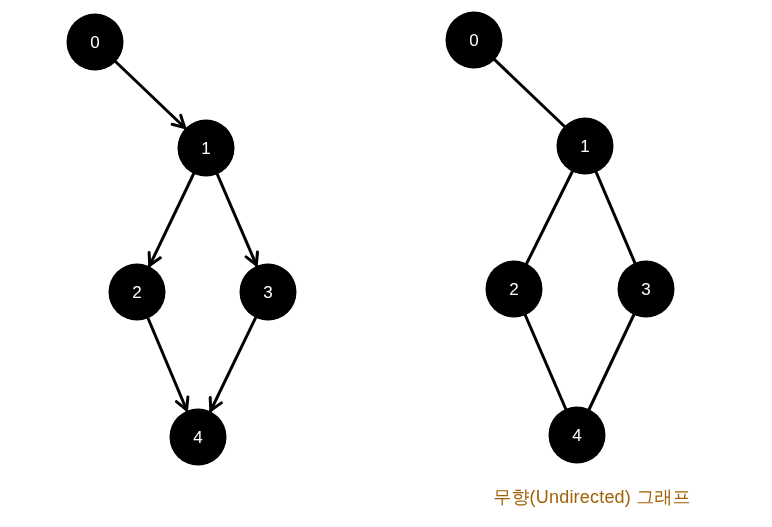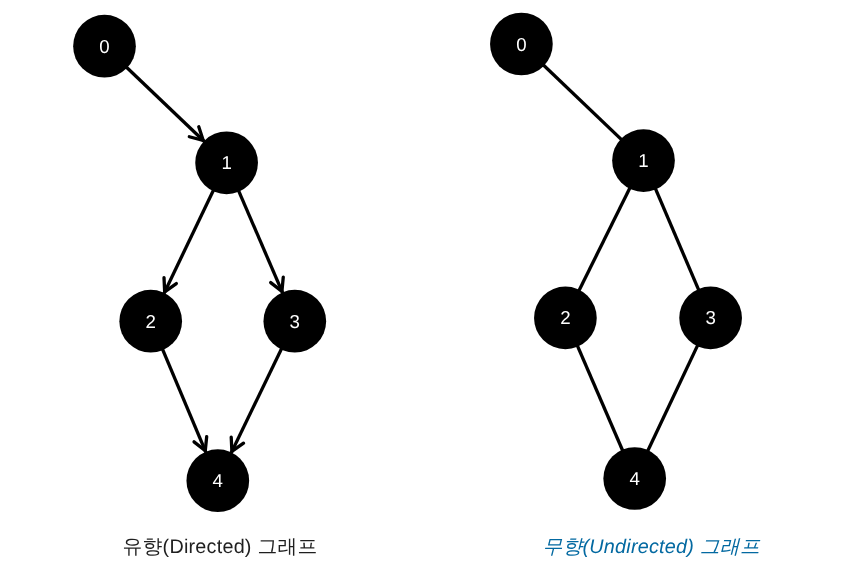--- a/index.html
+++ b/index.html
@@ -71,15 +71,14 @@
         <circle cx="585" cy="146" r="28.5" fill="#000000"></circle>
         <text x="585" y="146" dy="0.35em" text-anchor="middle" fill="#ffffff" font-size="17" class="node-label-style">1</text>
         <circle cx="514" cy="289" r="28.5" fill="#000000"></circle>
         <text x="514" y="289" dy="0.35em" text-anchor="middle" fill="#ffffff" font-size="17" class="node-label-style">2</text>
         <circle cx="646" cy="289" r="28.5" fill="#000000"></circle>
         <text x="646" y="289" dy="0.35em" text-anchor="middle" fill="#ffffff" font-size="17" class="node-label-style">3</text>
         <circle cx="577" cy="435" r="28.5" fill="#000000"></circle>
         <text x="577" y="435" dy="0.35em" text-anchor="middle" fill="#ffffff" font-size="17" class="node-label-style">4</text>
       </g>
     </svg>
-  <div class="graph-caption" id="cap0" style="left: 200px; top: 497px; color: rgb(31, 31, 31); font-size: 18px;">유향(Directed) 그래프</div>
-  <div class="graph-caption" id="cap1" style="left: 592px; top: 497px; color: #0369a1; font-size: 18px; font-style: italic;">무향(Undirected) 그래프</div>
+  <div class="graph-caption" id="cap1" style="left: 592px; top: 497px; color: #a16207; font-size: 18px;">무향(Undirected) 그래프</div>
 </div>
 
 </body></html>

